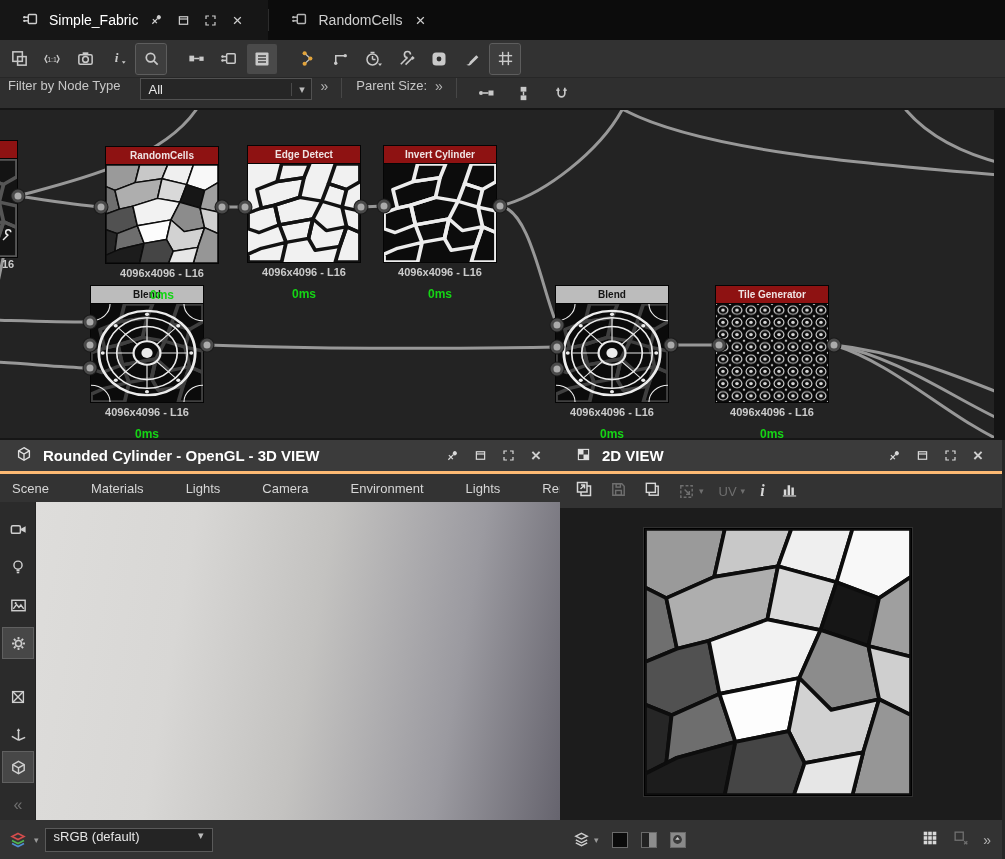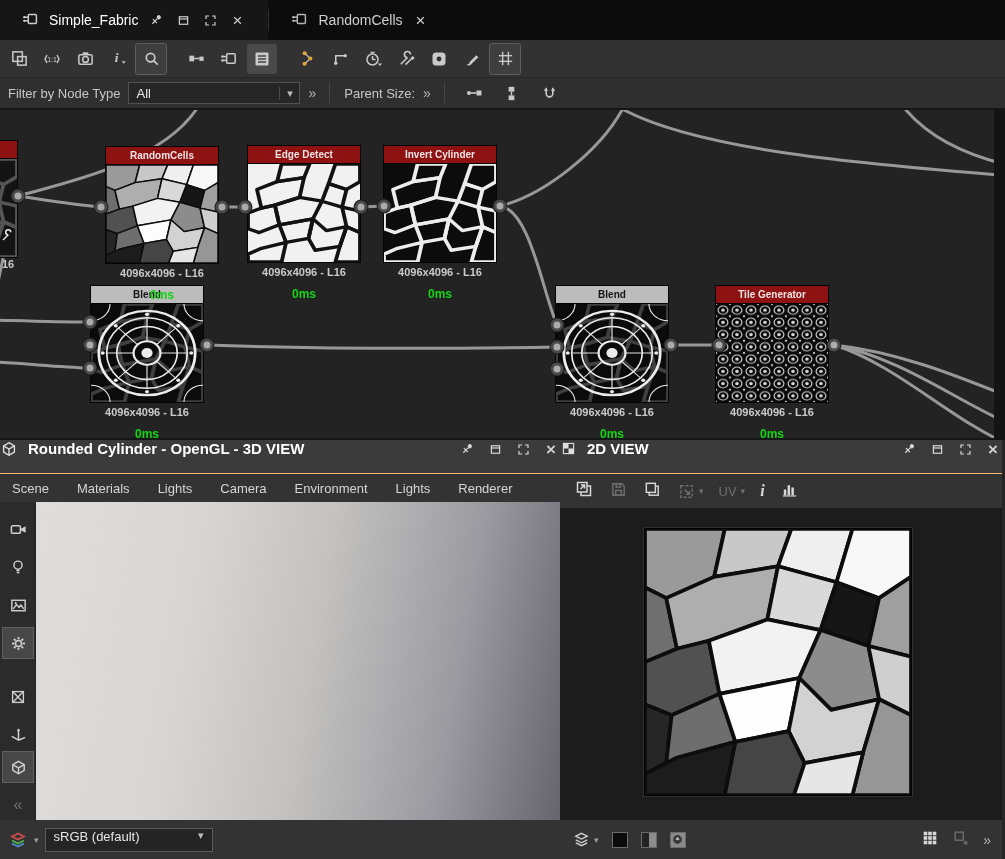--- a/index.html
+++ b/index.html
@@ -21,24 +21,24 @@
   .toolbar{position:absolute;left:0;top:40px;width:1005px;height:38px;background:#323232;
            display:flex;align-items:center;padding-left:4px;gap:3px;border-bottom:1px solid #272727;}
   .ibtn{width:30px;height:30px;display:flex;align-items:center;justify-content:center;color:#c9c9c9;border-radius:2px;position:relative;}
   .ibtn.boxed{background:#3e3e3e;outline:1px solid #5d5d5d;}
   .ibtn.active{background:#4a4a4a;}
   .ibtn svg{display:block;}
   .tgap{width:9px;}
 
   
   .filterbar{position:absolute;left:0;top:78px;width:1005px;height:32px;background:#2f2f2f;
-             display:flex;align-items:center;font-size:13px;color:#c7c7c7;padding-left:8px;gap:8px;
+             display:flex;align-items:flex-start;font-size:13px;color:#c7c7c7;padding-left:8px;gap:8px;
              border-bottom:2px solid #161616;}
   .dropdown{height:22px;min-width:172px;background:#262626;border:1px solid #515151;display:flex;
-            align-items:center;color:#e8e8e8;}
+            align-items:center;color:#e8e8e8;margin-left:12px;}
   .dropdown .dtext{flex:1;padding:0 7px;}
   .dropdown .darrow{width:20px;text-align:center;color:#bbb;border-left:1px solid #4a4a4a;font-size:11px;}
   .chev{color:#b5b5b5;font-size:14px;letter-spacing:-1px;}
   .fsep{width:1px;height:20px;background:#474747;margin:0 6px;}
 
   
   .graph{position:absolute;left:0;top:110px;width:1005px;height:330px;background:#232323;overflow:hidden;}
   .wires{position:absolute;left:0;top:0;}
   .node{position:absolute;width:114px;}
   .nhead{height:18px;display:flex;align-items:center;justify-content:center;font-size:10px;
@@ -55,24 +55,24 @@
         border:3px solid #4a4a4a;transform:translate(-50%,-50%);z-index:6;box-shadow:0 0 0 1px #1c1c1c;}
   .edgestrip{position:absolute;right:0;top:0;width:11px;height:330px;background:#141414;z-index:7;}
 
   
   .panel{position:absolute;top:440px;height:419px;background:#333;}
   .p3d{left:0;width:560px;}
   .p2d{left:560px;width:442px;}
   .pgapv{position:absolute;top:440px;left:560px;width:3px;height:419px;background:#161616;}
   .pgaph{position:absolute;top:438px;left:0;width:1005px;height:2px;background:#161616;}
 
-  .ptitle{height:34px;background:#3b3b3b;display:flex;gap:10px;padding:0 0;
-          color:#fff;font-weight:bold;font-size:15px;border-bottom:1px solid #fdba74;}
+  .ptitle{height:34px;background:#3b3b3b;display:flex;align-items:center;gap:10px;padding:0 15px;
+          color:#fff;font-weight:bold;font-size:15px;border-bottom:3px solid #fdba74;}
   .ptitle .sp{flex:1;}
-  .menubar{height:28px;display:flex;align-items:center;gap:28px;padding:0 12px;color:#d6d6d6;font-size:13px;background:#333;}
+  .menubar{height:28px;display:flex;align-items:center;gap:42px;padding:0 12px;color:#d6d6d6;font-size:13px;background:#333;}
   .menubar span{cursor:default;}
 
   .v3body{position:relative;height:318px;background:#2b2b2b;}
   .sidebar{position:absolute;left:0;top:0;width:36px;height:318px;background:#2b2b2b;border-right:1px solid #222;}
   .sideb{position:absolute;left:3px;width:30px;height:30px;display:flex;align-items:center;justify-content:center;color:#cfcfcf;}
   .sideb.active{background:#474747;outline:1px solid #606060;}
   .viewport{position:absolute;left:36px;top:0;width:524px;height:318px;
             background:linear-gradient(100deg,#dedddb 0%,#d8d7d5 28%,#c3c2c0 52%,#9b9aa0 78%,#66646e 100%);}
   .v3bottom{height:39px;background:#333;display:flex;align-items:center;gap:6px;padding:0 8px;}
   .select{height:24px;background:#242424;border:1px solid #5a5a5a;color:#e6e6e6;font-size:13px;

